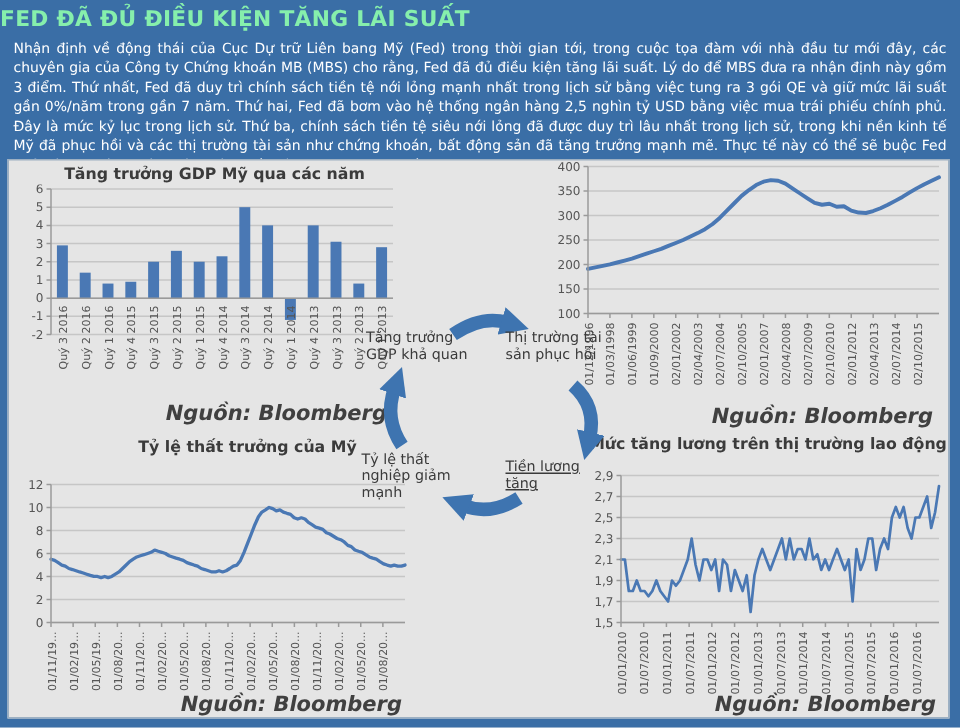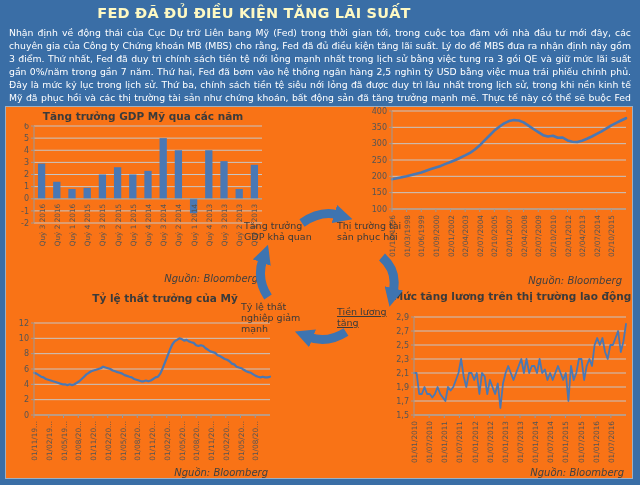--- a/index.html
+++ b/index.html
@@ -1,29 +1,29 @@
 <!DOCTYPE html>
 <html><head>
 <meta charset="utf-8">
 <style>
   html,body{margin:0;padding:0;}
   body{font-family:"DejaVu Sans","Liberation Sans",sans-serif;}
   #stage{position:relative;width:640px;height:485px;background:#3a6ea6;overflow:hidden;}
   
-  #hdr-title{position:absolute;left:0;top:5px;width:508px;text-align:center;
-    color:#fef9c3;font-size:14.5px;font-weight:bold;letter-spacing:.2px;}
+  #hdr-title{position:absolute;left:0;top:5px;width:508px;
+    color:#86efac;font-size:14.5px;font-weight:bold;letter-spacing:.2px;}
   #hdr-body{position:absolute;left:9px;top:26px;width:622px;color:#ffffff;
     font-size:9.3px;line-height:1.4;text-align:justify;}
   
   #panel{position:absolute;left:5px;top:106px;width:628px;height:373px;
-    background:#f97316;border:1px solid #9db0c2;box-sizing:border-box;}
+    background:#e5e5e5;border:1px solid #9db0c2;box-sizing:border-box;}
   .chart{position:absolute;}
   .chart-title{font-weight:bold;color:#3b3b3b;font-size:10.5px;text-align:center;
     height:14px;line-height:14px;white-space:nowrap;}
-  .chart-source{position:absolute;font-style:italic;font-size:10px;color:#404040;}
+  .chart-source{position:absolute;font-style:italic;font-size:14px;color:#404040;font-weight:bold;}
   #c-gdp{left:8px;top:2px;width:258px;height:178px;}
   #c-house{left:360px;top:0px;width:266px;height:182px;}
   #c-unemp{left:8px;top:184px;width:302px;height:188px;}
   #c-wage{left:384px;top:182px;width:244px;height:190px;}
   #c-gdp  .chart-source{right:14px;bottom:3px;}
   #c-house .chart-source{right:10px;bottom:3px;}
   #c-unemp .chart-source{right:48px;bottom:1px;}
   #c-wage .chart-source{right:10px;bottom:1px;}
   
   #cycle-arrows{position:absolute;left:246px;top:196px;width:158px;height:158px;}

